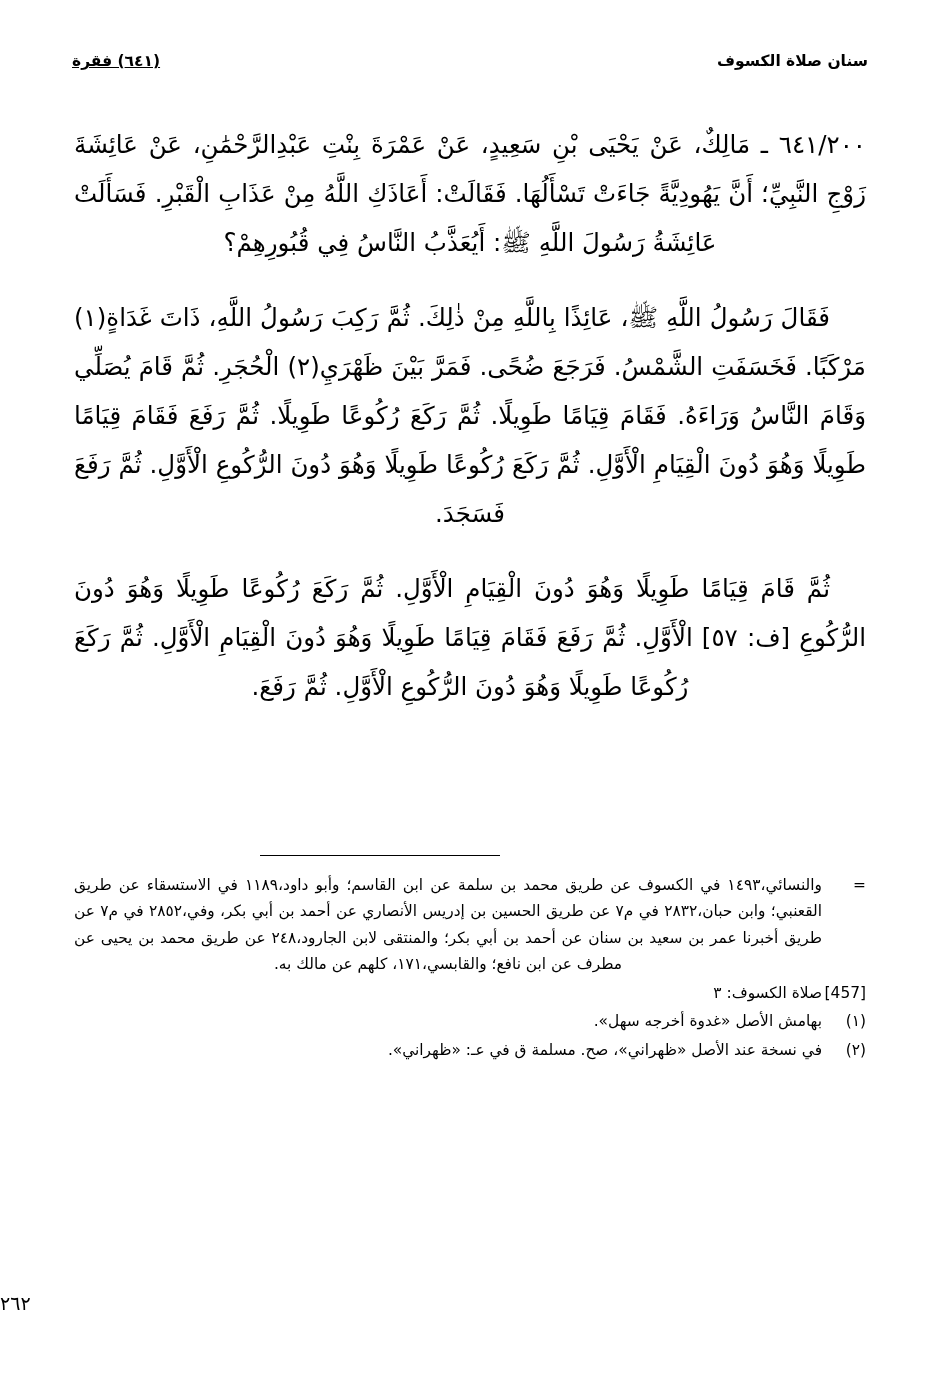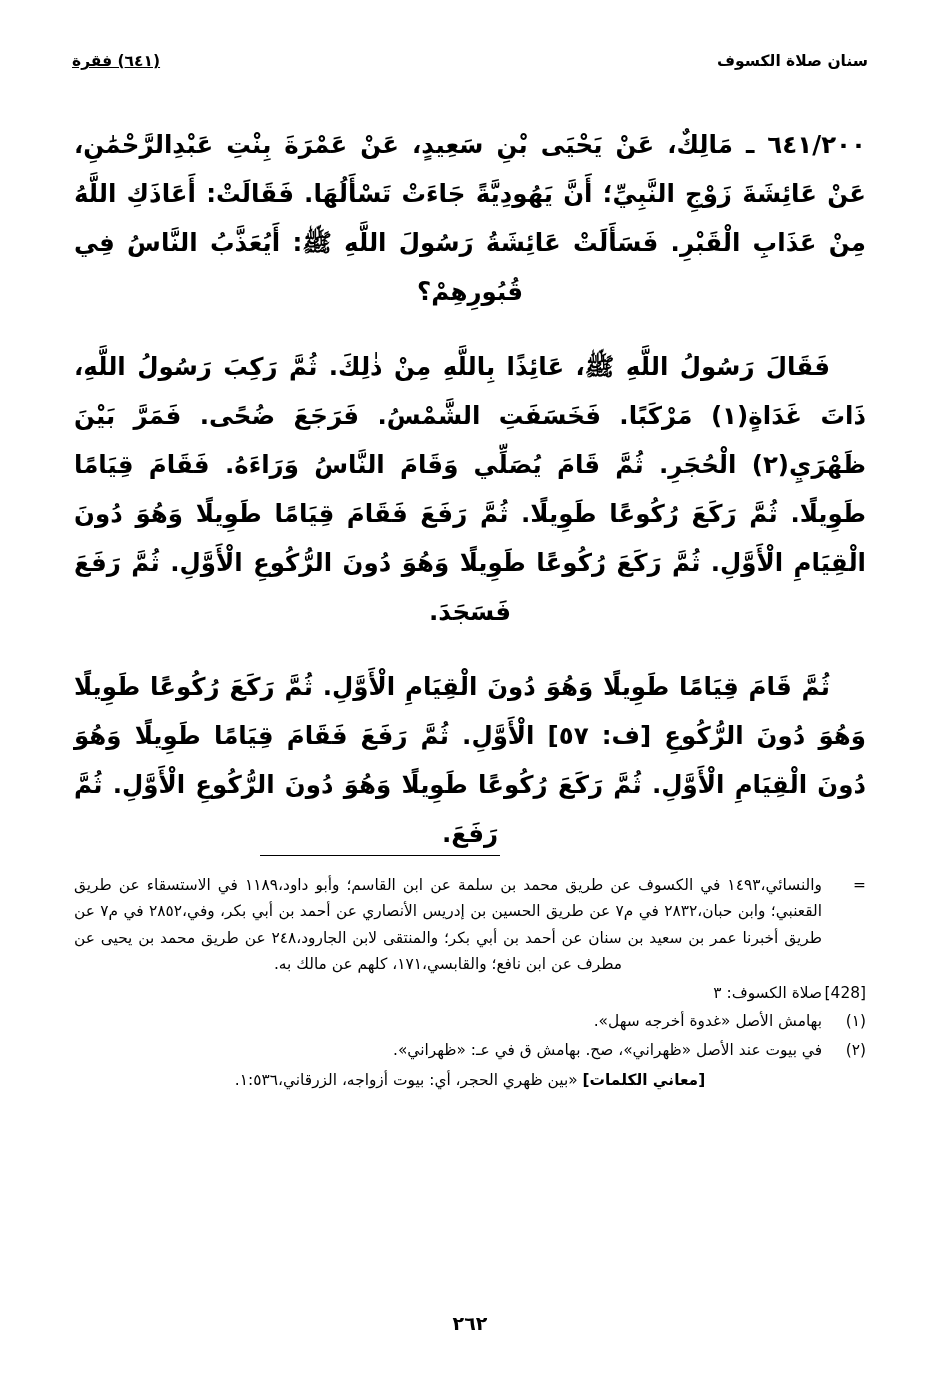--- a/index.html
+++ b/index.html
@@ -48,21 +48,21 @@
     left: 74px;
     right: 74px;
   }
   p.para {
     margin: 0 0 26px 0;
     text-align: justify;
     text-align-last: center;
     font-size: 24.5px;
     line-height: 2.0;
     text-indent: 36px;
-    font-weight: bold;
+    font-weight: normal;
   }
   p.para.first { text-indent: 0; }
 
   
   .rule {
     position: absolute;
     top: 855px;
     right: 440px;
     width: 240px;
     height: 0;
@@ -100,26 +100,26 @@
     text-align: justify;
     text-align-last: center;
   }
   .tag {
     font-weight: bold;
   }
 
   
   .pageno {
     position: absolute;
-    bottom: 48px;
+    bottom: 68px;
     left: 0;
     right: 0;
-    text-align: center;
+    text-align: left;
     font-size: 19px;
-    font-weight: bold;
+    font-weight: normal;
   }
 </style>
 </head>
 <body>
 
 <div class="page">
 
   <div class="header">
     <span class="h-right">سنان صلاة الكسوف</span>
     <span class="h-left">(٦٤١) فقرة</span>
@@ -134,37 +134,33 @@
   <div class="rule"></div>
 
   <div class="notes">
 
     <div class="note-row">
       <span class="note-marker">=</span>
       <span class="note-body">والنسائي،١٤٩٣ في الكسوف عن طريق محمد بن سلمة عن ابن القاسم؛ وأبو داود،١١٨٩ في الاستسقاء عن طريق القعنبي؛ وابن حبان،٢٨٣٢ في م٧ عن طريق الحسين بن إدريس الأنصاري عن أحمد بن أبي بكر، وفي،٢٨٥٢ في م٧ عن طريق أخبرنا عمر بن سعيد بن سنان عن أحمد بن أبي بكر؛ والمنتقى لابن الجارود،٢٤٨ عن طريق محمد بن يحيى عن مطرف عن ابن نافع؛ والقابسي،١٧١، كلهم عن مالك به.</span>
     </div>
 
     <div class="note-row">
-      <span class="note-marker">[428]</span>
+      <span class="note-marker">[457]</span>
       <span class="note-body just-last-right">صلاة الكسوف: ٣</span>
     </div>
 
     <div class="note-row">
       <span class="note-marker">(١)</span>
       <span class="note-body just-last-right">بهامش الأصل «غدوة أخرجه سهل».</span>
     </div>
 
     <div class="note-row">
       <span class="note-marker">(٢)</span>
-      <span class="note-body just-last-right">في بيوت عند الأصل «ظهراني»، صح. بهامش ق في عـ: «ظهراني».</span>
+      <span class="note-body just-last-right">في نسخة عند الأصل «ظهراني»، صح. مسلمة ق في عـ: «ظهراني».</span>
     </div>
 
-    <div class="note-block">
-      <span class="tag">[معاني الكلمات]</span>
-      <span>«بين ظهري الحجر، أي: بيوت أزواجه، الزرقاني،١:٥٣٦.</span>
-    </div>
 
 
   </div>
 
   <div class="pageno">٢٦٢</div>
 
 </div>
 
 </body></html>

